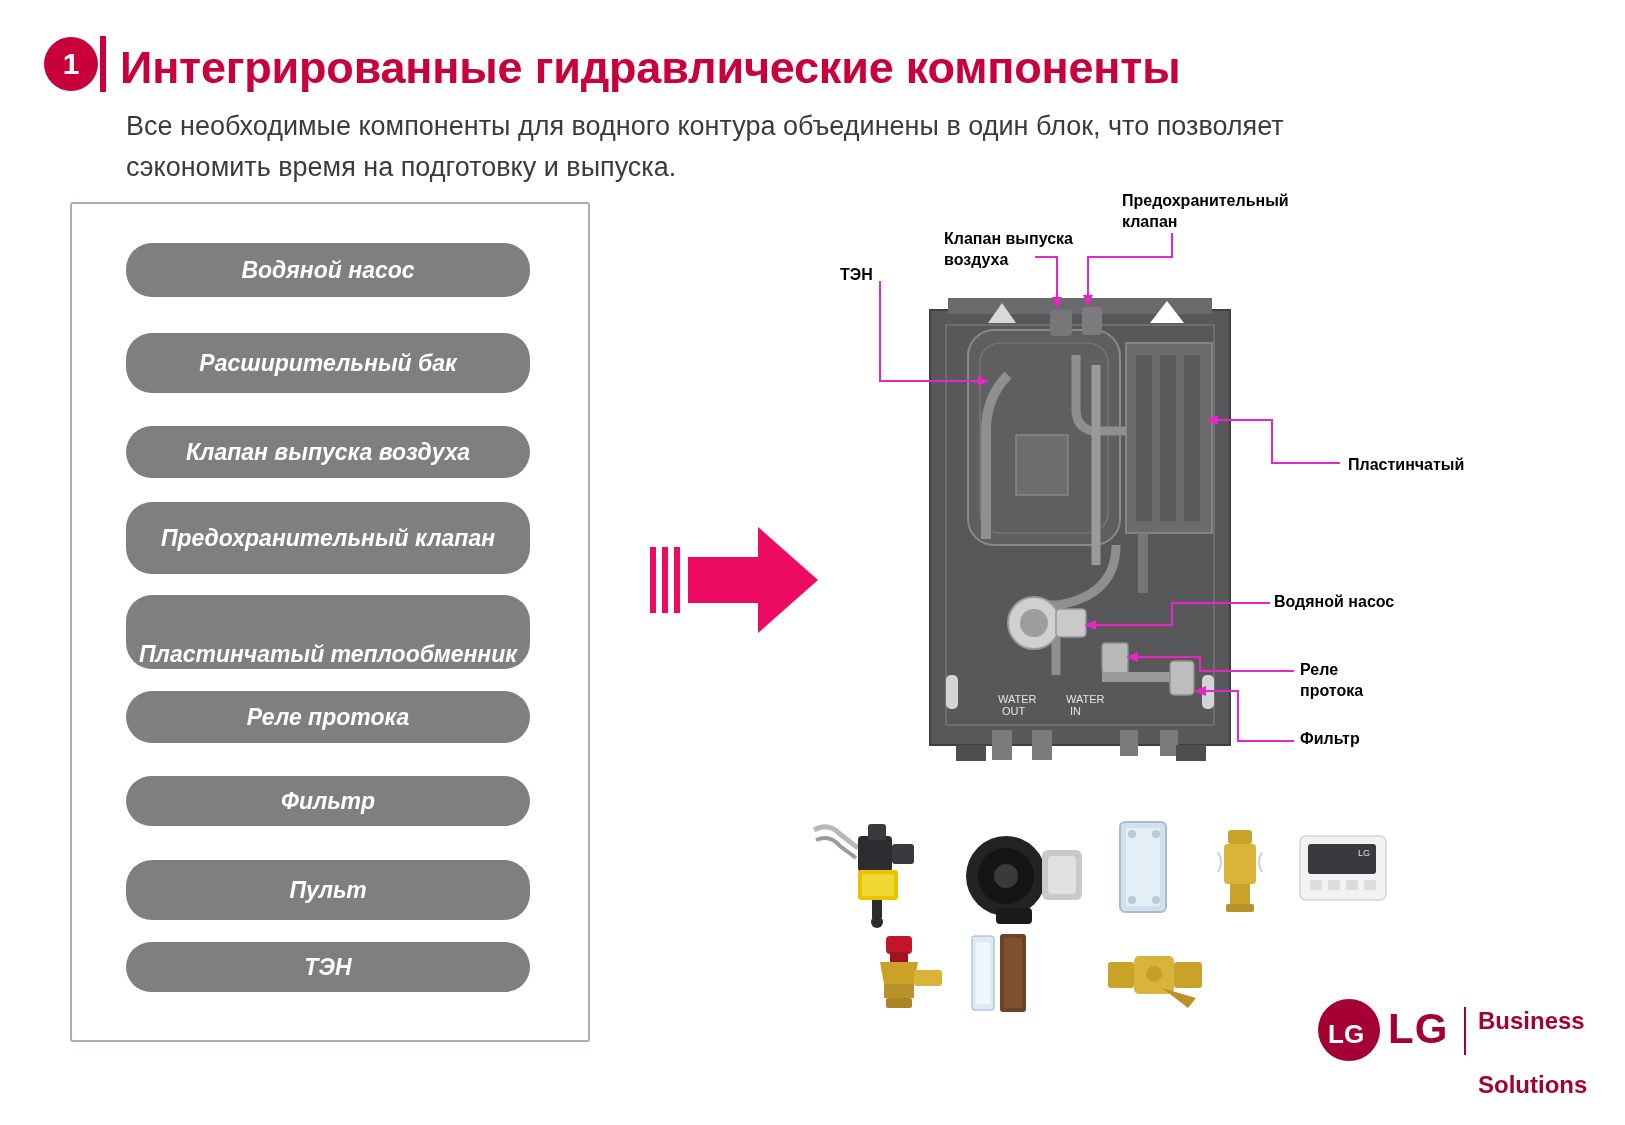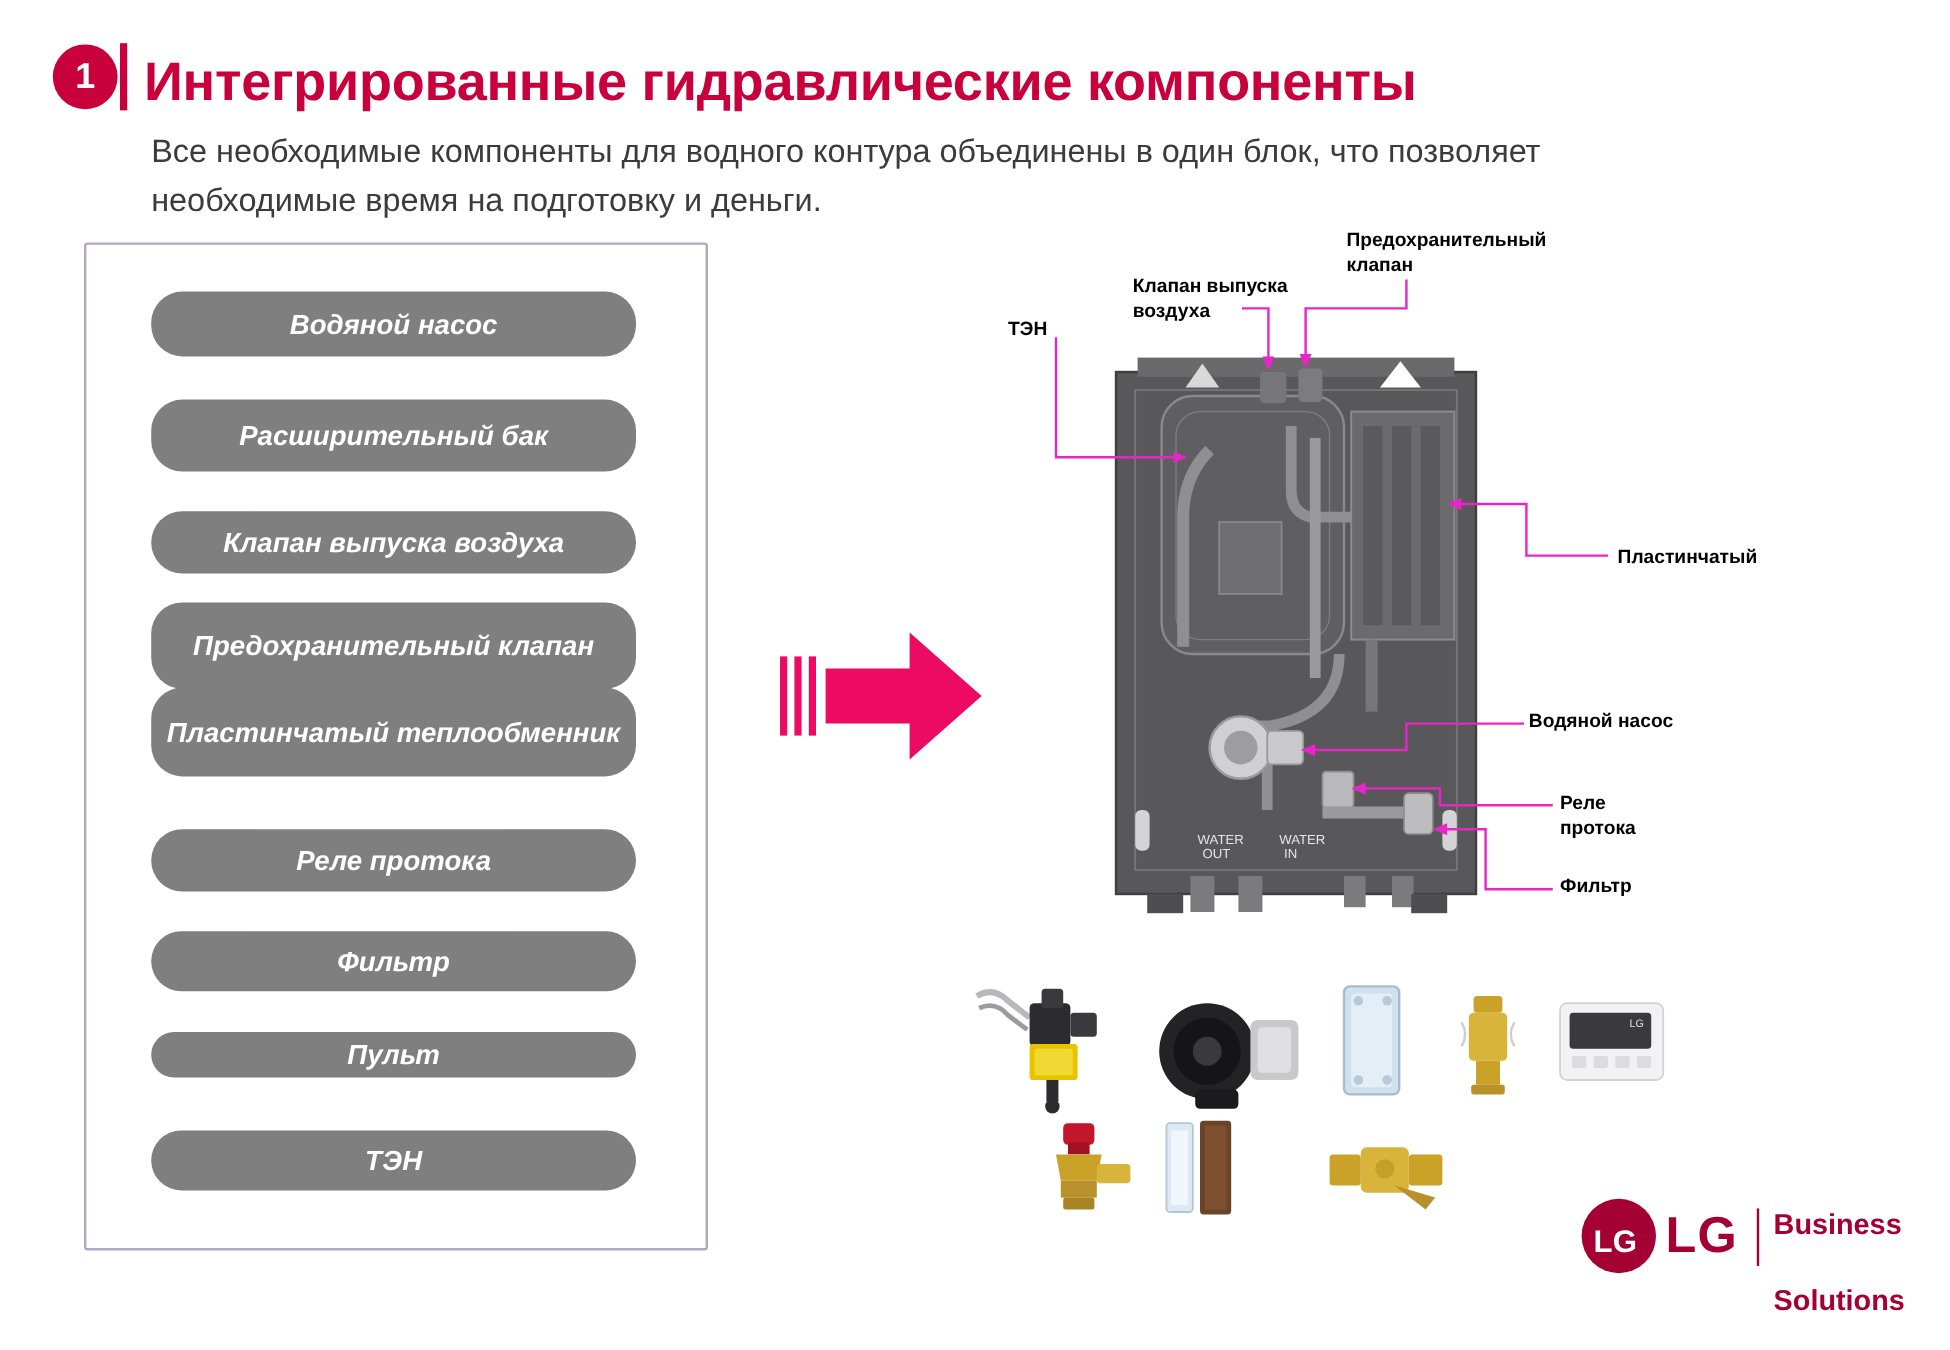--- a/index.html
+++ b/index.html
@@ -168,45 +168,45 @@
     font-size: 24px;
     font-weight: bold;
   }
 </style>
 </head>
 <body>
 
 <div id="slide-number-badge">1</div>
 <div id="title-bar-accent"></div>
 <div id="page-title">Интегрированные гидравлические компоненты</div>
-<div id="subtitle">Все необходимые компоненты для водного контура объединены в один блок, что позволяет необходимые время на подготовку и деньги.</div>
+<div id="subtitle">Все необходимые компоненты для водного контура объединены в один блок, что позволяет сэкономить время на подготовку и выпуска.</div>
 
 <div id="component-panel">
   <div class="component-chip" style="top:39px;height:54px;">
     <span>Водяной насос</span>
   </div>
   <div class="component-chip" style="top:129px;height:60px;">
     <span>Расширительный бак</span>
   </div>
   <div class="component-chip" style="top:222px;height:52px;">
     <span>Клапан выпуска воздуха</span>
   </div>
   <div class="component-chip" style="top:298px;height:72px;">
     <span>Предохранительный клапан</span>
   </div>
-  <div class="component-chip" style="top:369px;height:74px;">
+  <div class="component-chip" style="top:391px;height:74px;align-items:flex-end;">
     <span>Пластинчатый теплообменник</span>
   </div>
   <div class="component-chip" style="top:487px;height:52px;">
     <span>Реле протока</span>
   </div>
   <div class="component-chip" style="top:572px;height:50px;">
     <span>Фильтр</span>
   </div>
-  <div class="component-chip" style="top:656px;height:38px;">
+  <div class="component-chip" style="top:656px;height:60px;">
     <span>Пульт</span>
   </div>
   <div class="component-chip" style="top:738px;height:50px;">
     <span>ТЭН</span>
   </div>
 </div>
 
 <svg id="transition-arrow" viewBox="0 0 170 130">
   <rect x="0" y="32" width="6" height="66" fill="#ec0a63"></rect>
   <rect x="12" y="32" width="6" height="66" fill="#ec0a63"></rect>

